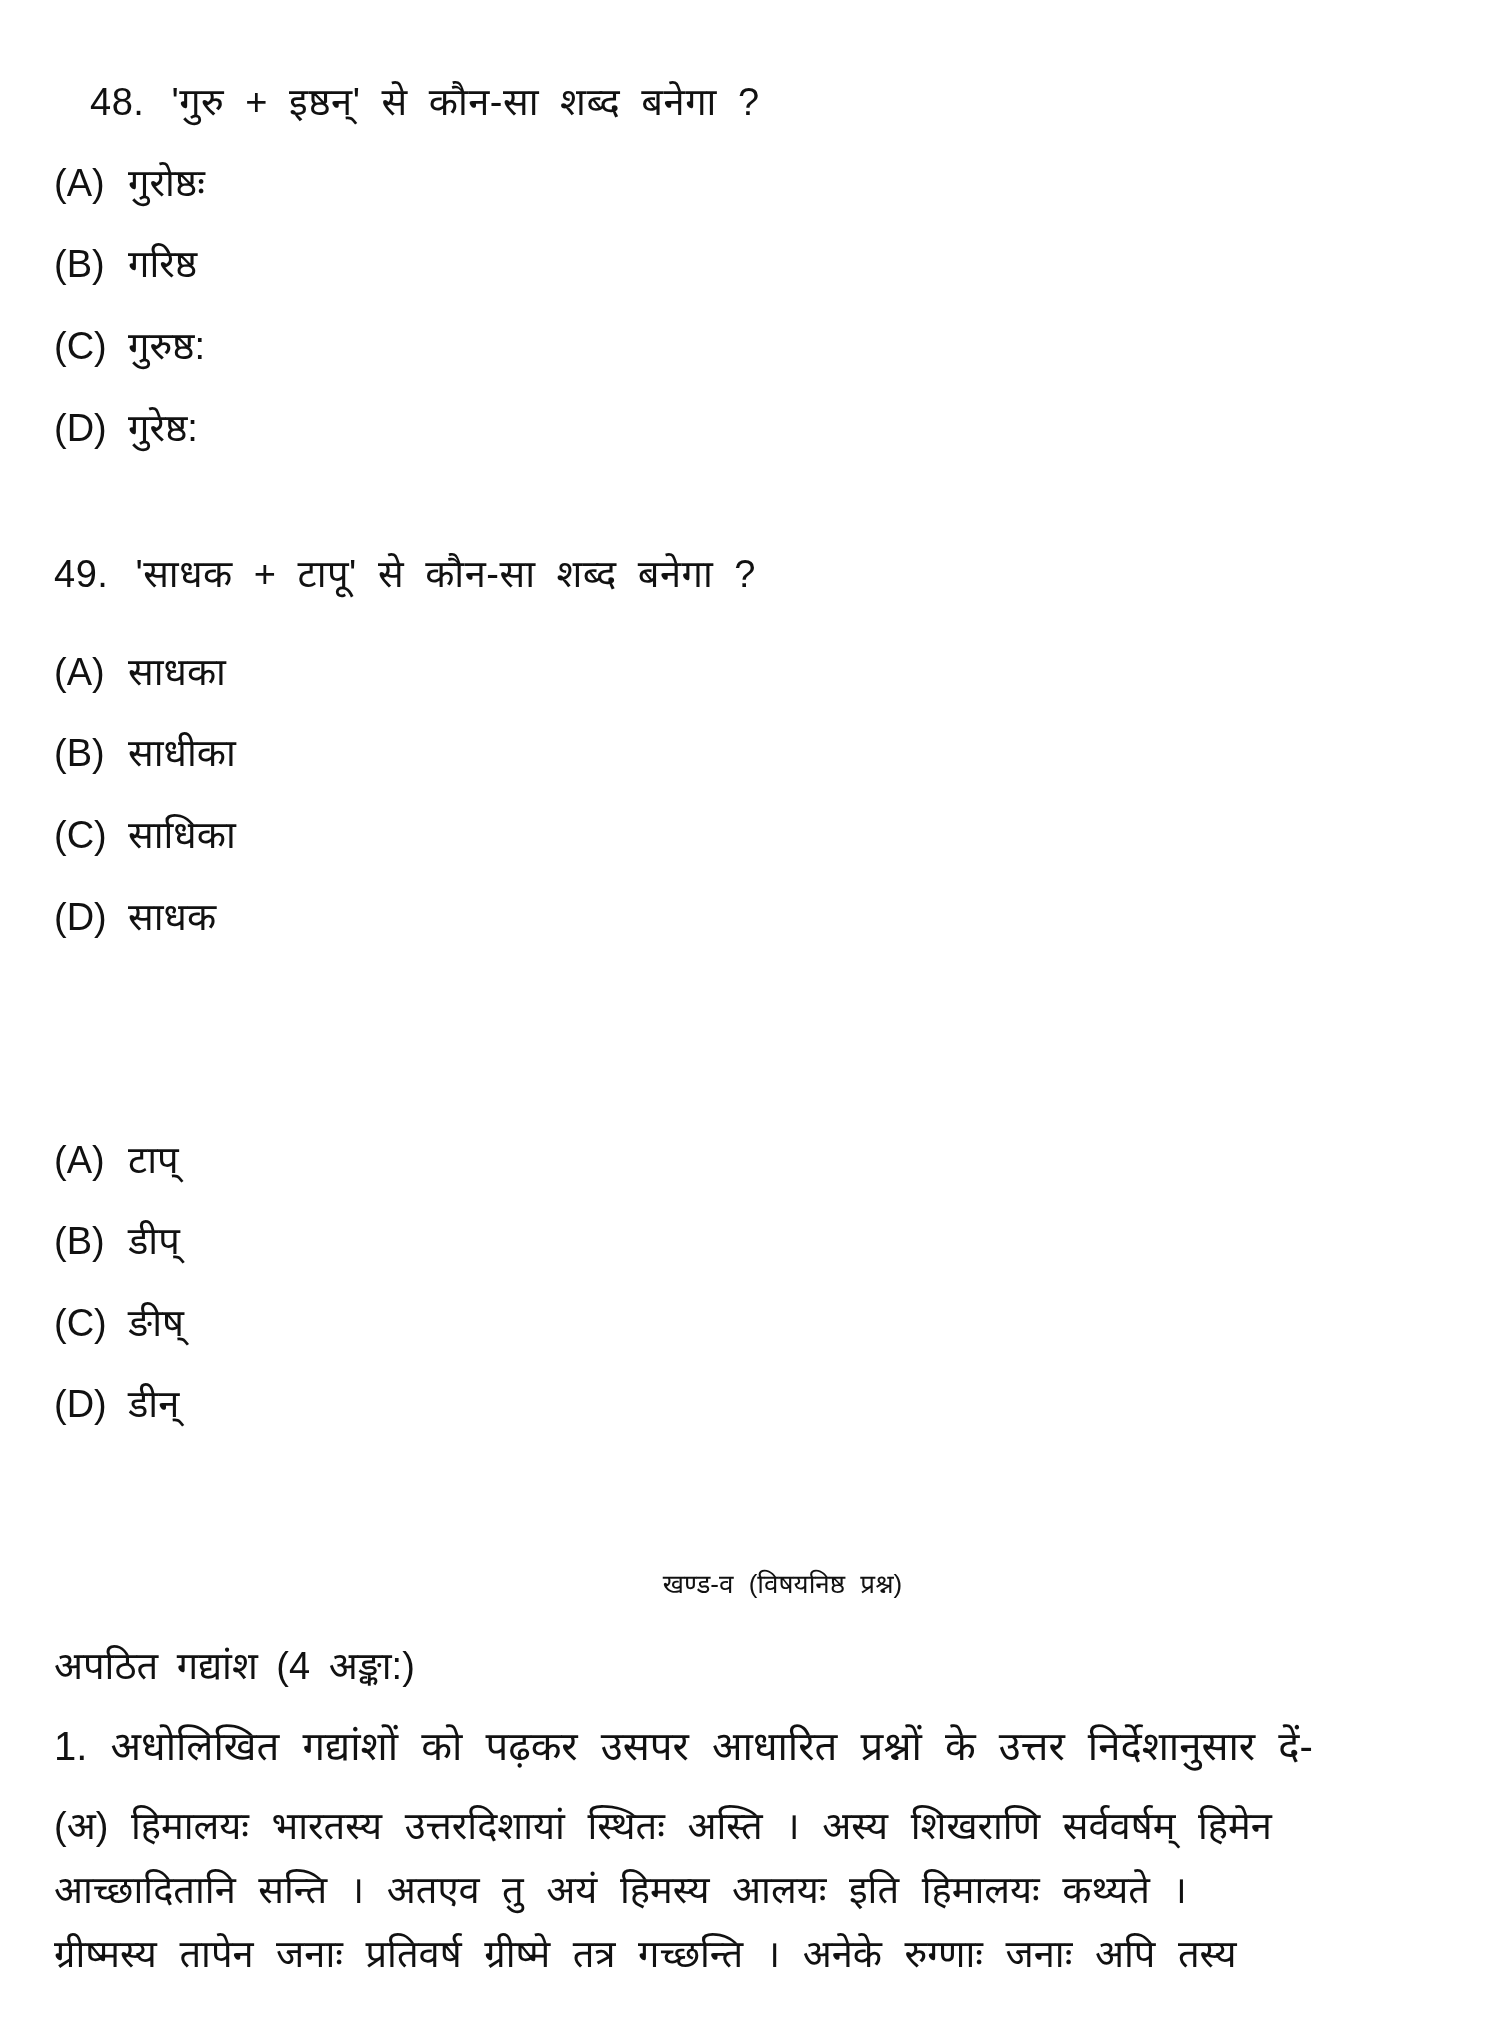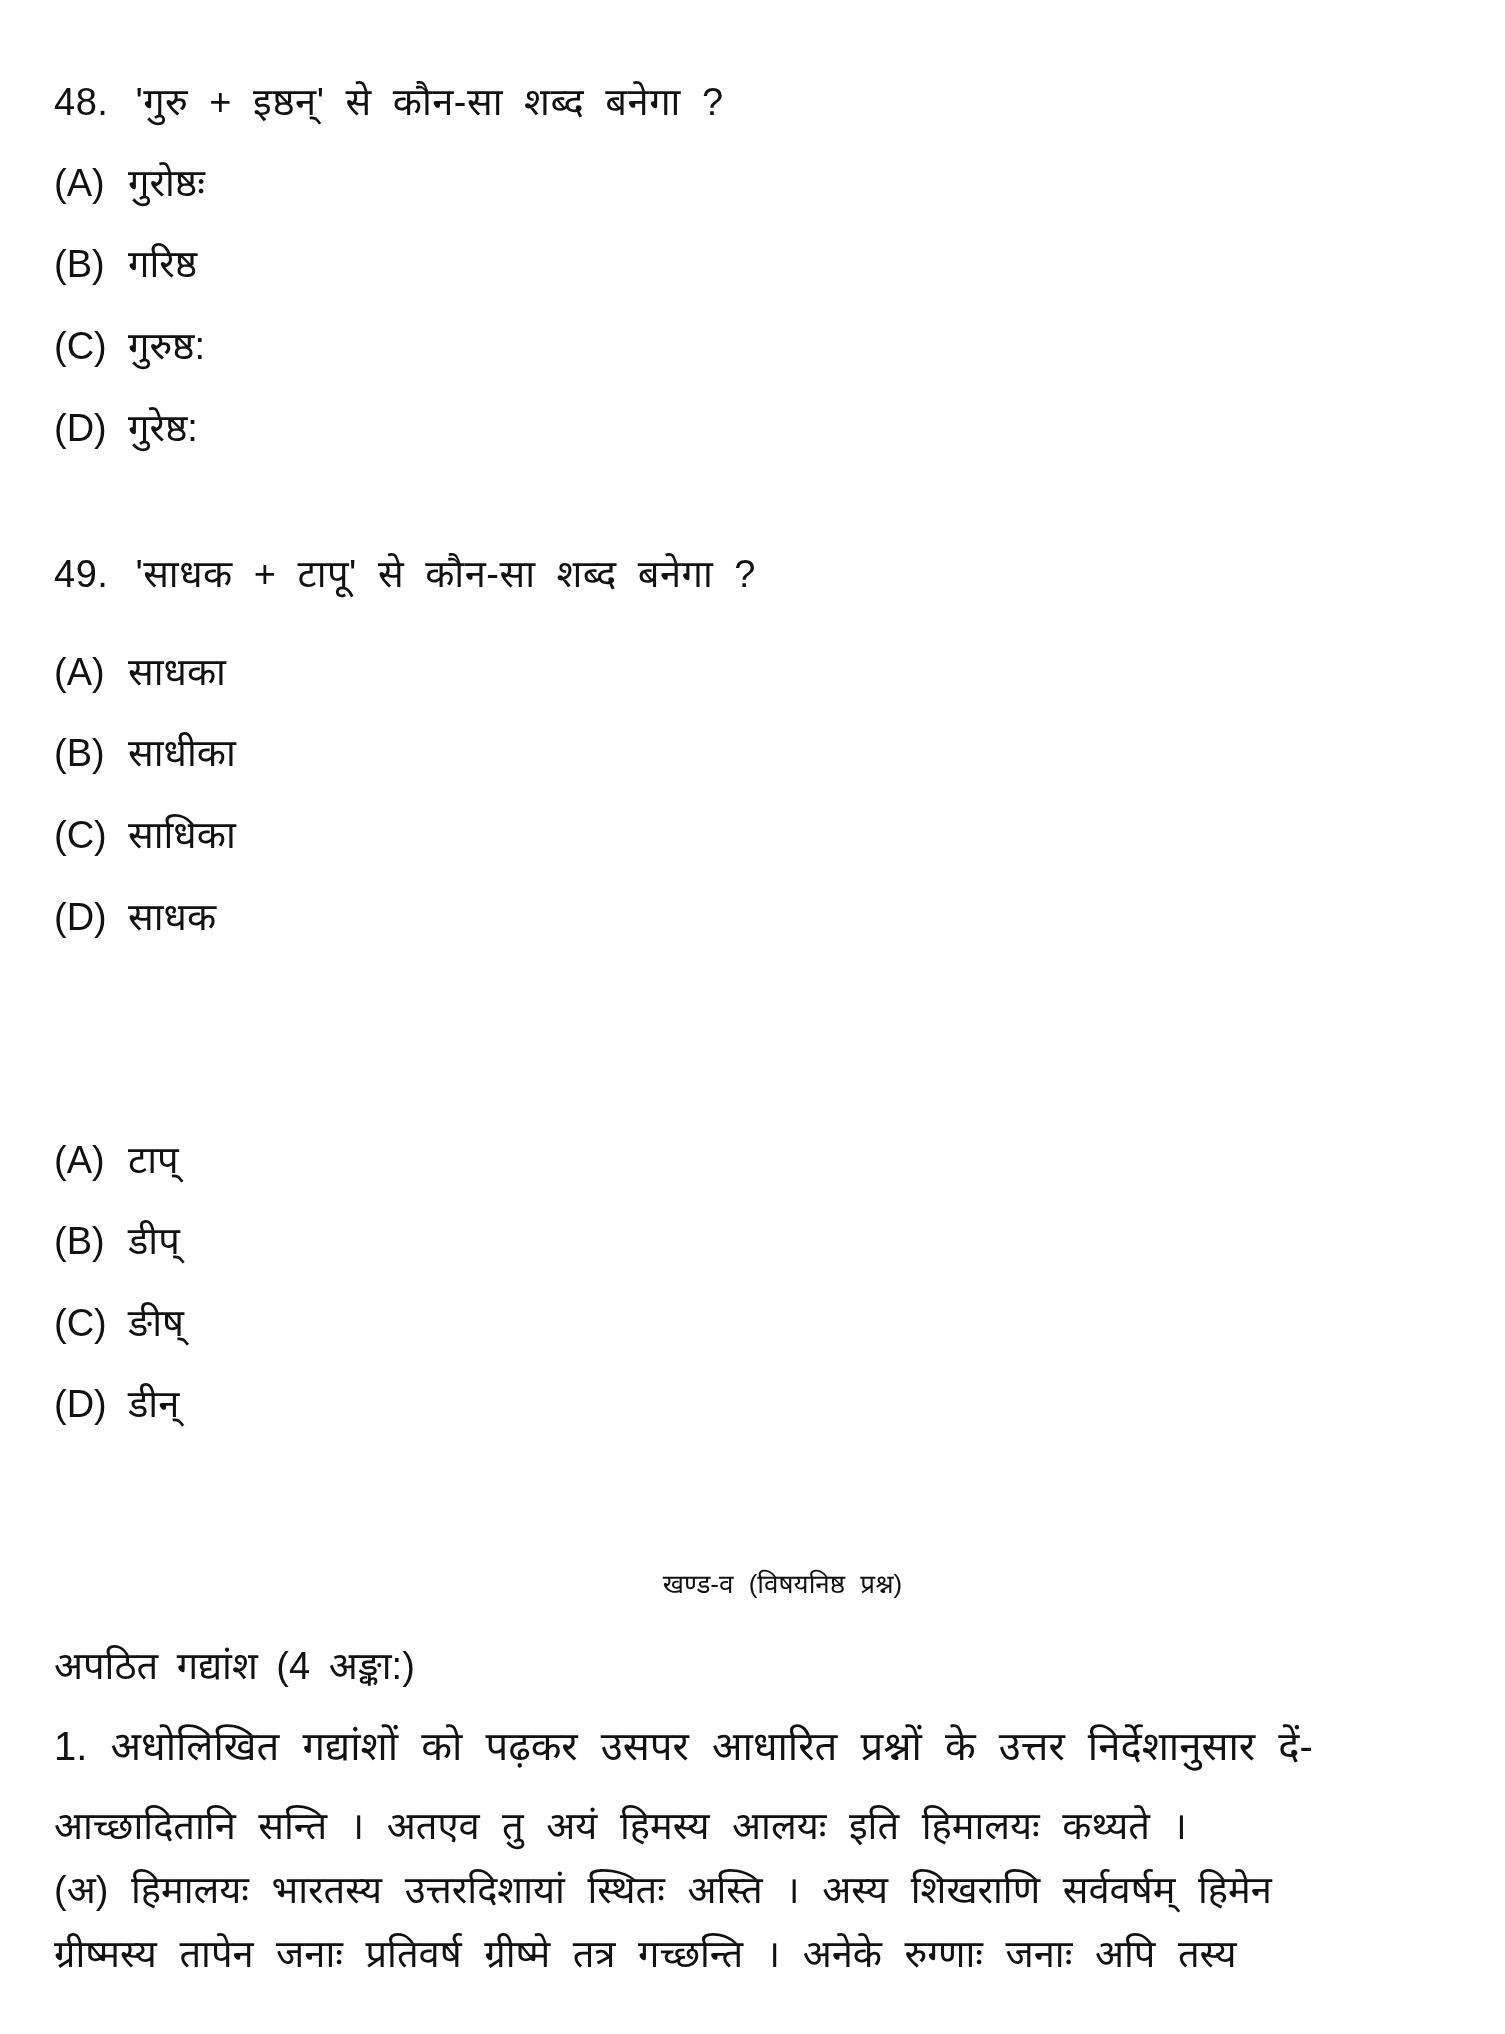--- a/index.html
+++ b/index.html
@@ -89,21 +89,21 @@
       height: 64px;
       white-space: nowrap;
       word-spacing: 12px;
     }
   </style>
 </head>
 <body>
 
 <div class="page">
 
-  <div class="q-stem" style="top:78px;">
+  <div class="q-stem" style="top:78px;margin-left:36px;">
     <span class="q-num">48.</span>
     <span>'गुरु + इष्ठन्' से कौन-सा शब्द बनेगा ?</span>
   </div>
   <div class="opt" style="top:159px;">
     <span class="opt-letter">(A)</span><span>गुरोष्ठः</span>
   </div>
   <div class="opt" style="top:240px;">
     <span class="opt-letter">(B)</span><span>गरिष्ठ</span>
   </div>
   <div class="opt" style="top:322px;">
@@ -141,18 +141,18 @@
   </div>
   <div class="opt" style="top:1380px;">
     <span class="opt-letter">(D)</span><span>डीन्</span>
   </div>
 
   <div class="section-title">खण्ड-व (विषयनिष्ठ प्रश्न)</div>
   <div class="subsection">अपठित गद्यांश (4 अङ्का:)</div>
   <div class="instruction">1. अधोलिखित गद्यांशों को पढ़कर उसपर आधारित प्रश्नों के उत्तर निर्देशानुसार दें-</div>
 
   <div class="passage">
+    <span class="passage-line">(अ) हिमालयः भारतस्य उत्तरदिशायां स्थितः अस्ति । अस्य शिखराणि सर्ववर्षम् हिमेन</span>
     <span class="passage-line">आच्छादितानि सन्ति । अतएव तु अयं हिमस्य आलयः इति हिमालयः कथ्यते ।</span>
-    <span class="passage-line">(अ) हिमालयः भारतस्य उत्तरदिशायां स्थितः अस्ति । अस्य शिखराणि सर्ववर्षम् हिमेन</span>
     <span class="passage-line">ग्रीष्मस्य तापेन जनाः प्रतिवर्ष ग्रीष्मे तत्र गच्छन्ति । अनेके रुग्णाः जनाः अपि तस्य</span>
   </div>
 
 </div>
 
 </body></html>

